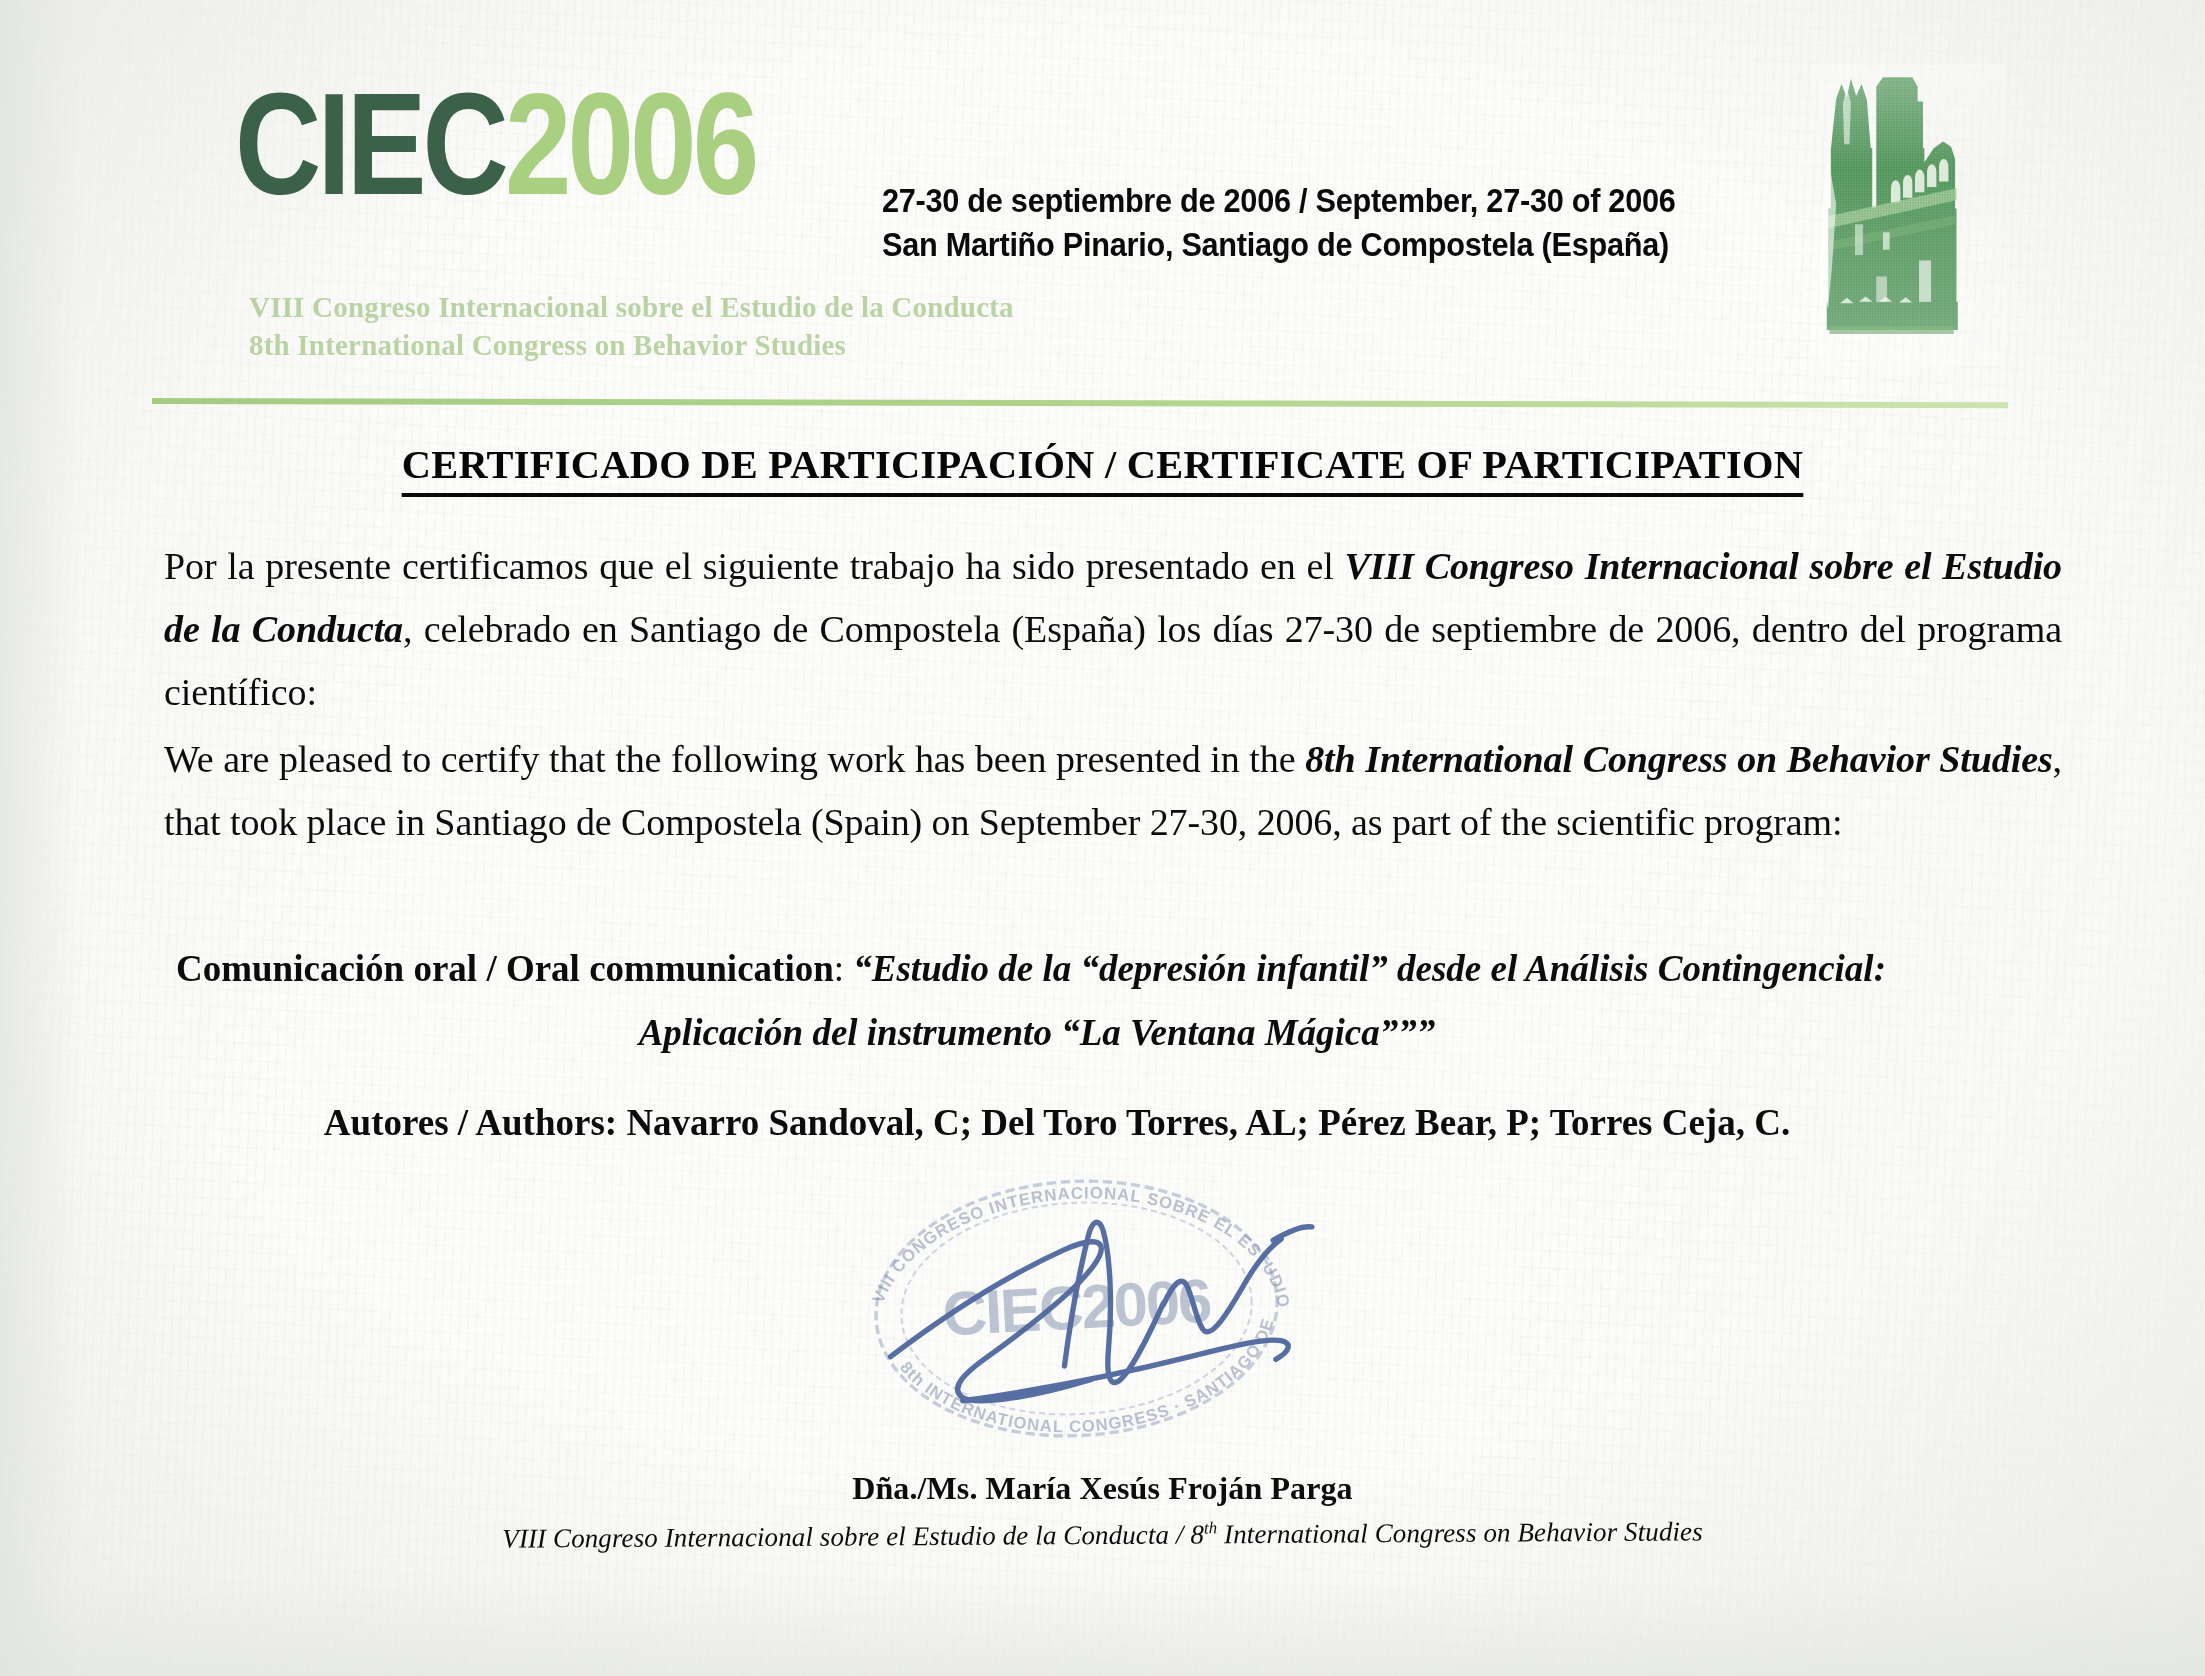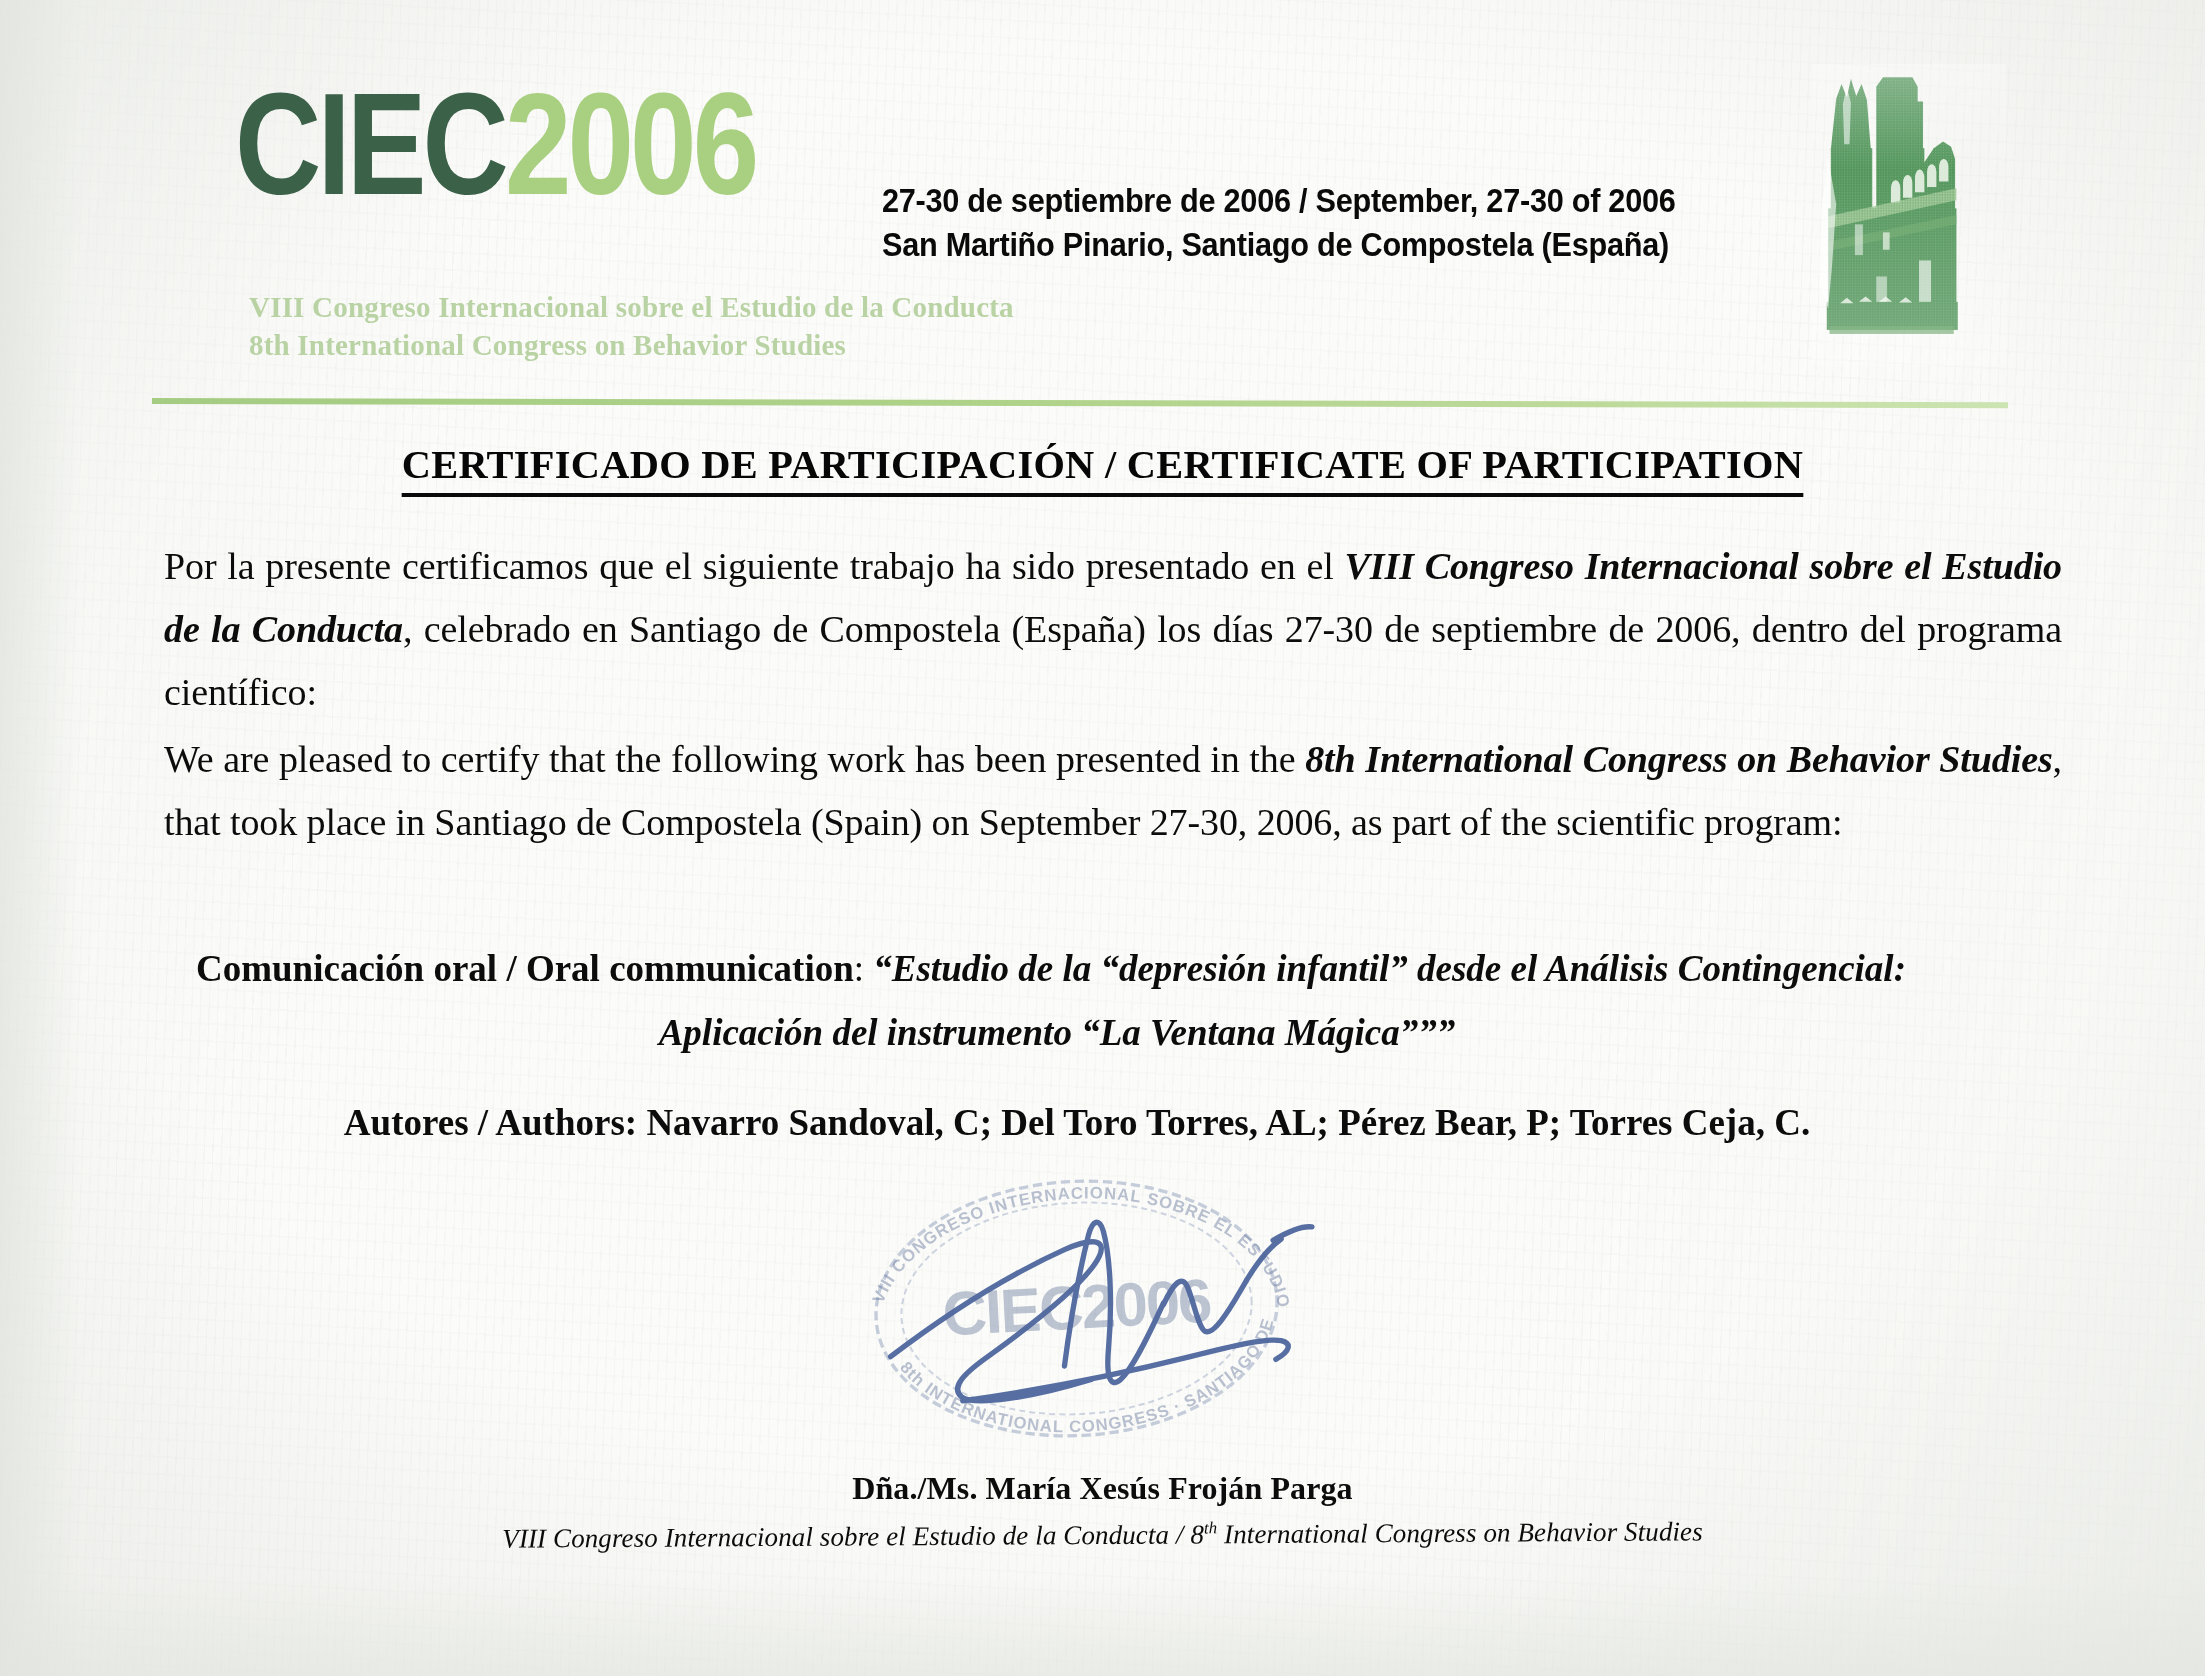--- a/index.html
+++ b/index.html
@@ -168,21 +168,21 @@
     text-justify: inter-word;
     letter-spacing: -0.1px;
     filter: blur(0.1px);
   }
   #body-block p { margin: 0 0 4px 0; }
   #body-block i { font-style: italic; font-weight: bold; }
 
   
   #work-block {
     position: absolute;
-    left: 168px;
+    left: 148px;
     top: 942px;
     width: 1898px;
     filter: blur(0.1px);
   }
   #comm-line {
     font-size: 37px;
     line-height: 53px;
     text-align: left;
     padding-left: 28px;
   }

